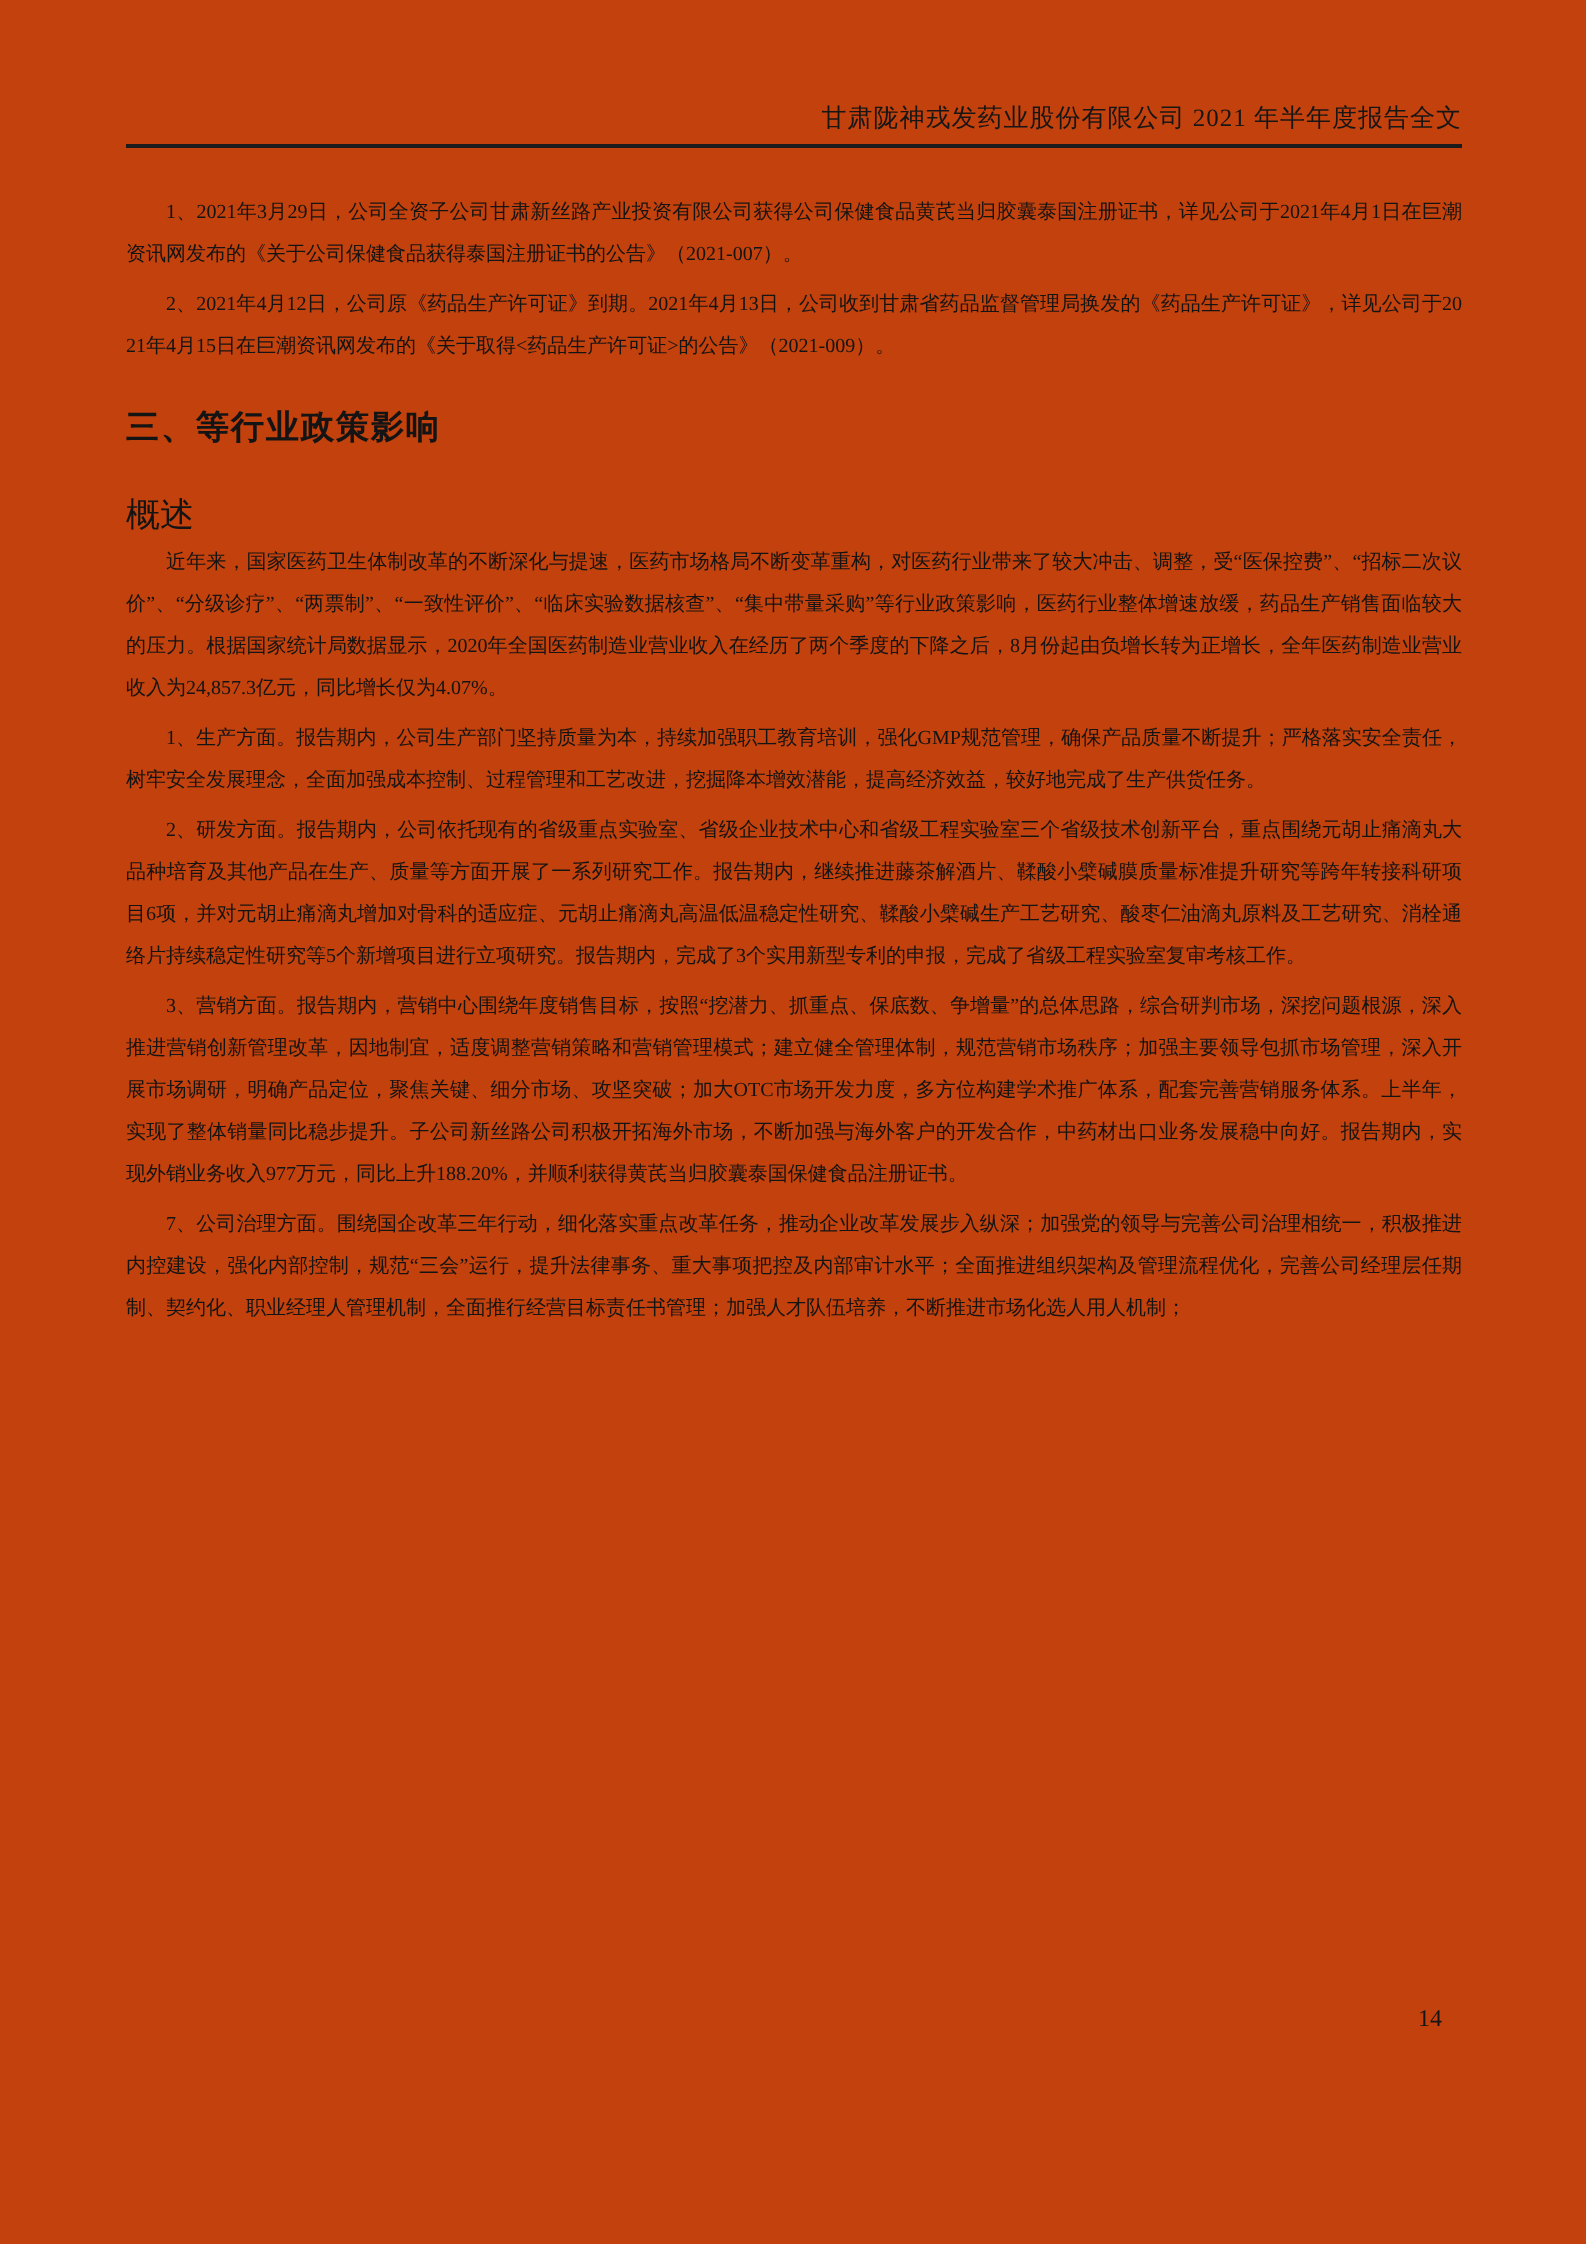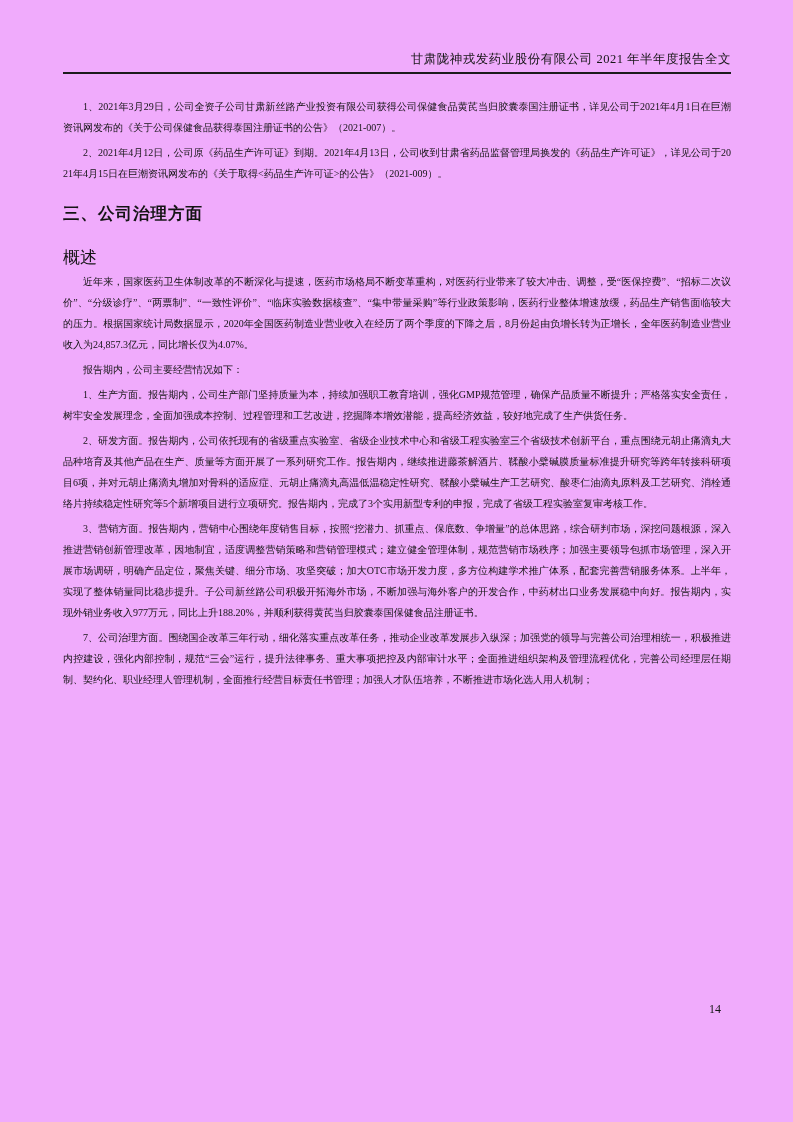--- a/index.html
+++ b/index.html
@@ -1,21 +1,21 @@
 <!DOCTYPE html>
 <html><head>
 <meta charset="utf-8">
 <style>
   html, body { margin: 0; padding: 0; background: #e8e8e8; }
   .sheet {
     position: relative;
     width: 793px;
     height: 1122px;
     margin: 0 auto;
-    background: #f0abfc;
+    background: #c2410c;
     font-family: "Liberation Serif", "DejaVu Serif", serif;
     color: #141414;
     overflow: hidden;
   }
   .content {
     position: absolute;
     left: 63px;
     right: 62px;
     top: 52px;
   }
@@ -72,26 +72,25 @@
 
     <header>
       <div class="header-title">甘肃陇神戎发药业股份有限公司 2021 年半年度报告全文</div>
       <hr class="header-rule">
     </header>
 
     <main class="body-text">
       <p class="para first">1、2021年3月29日，公司全资子公司甘肃新丝路产业投资有限公司获得公司保健食品黄芪当归胶囊泰国注册证书，详见公司于2021年4月1日在巨潮资讯网发布的《关于公司保健食品获得泰国注册证书的公告》（2021-007）。</p>
       <p class="para">2、2021年4月12日，公司原《药品生产许可证》到期。2021年4月13日，公司收到甘肃省药品监督管理局换发的《药品生产许可证》，详见公司于2021年4月15日在巨潮资讯网发布的《关于取得&lt;药品生产许可证&gt;的公告》（2021-009）。</p>
 
-      <h2 class="section-heading">三、公司治理方面</h2>
+      <h2 class="section-heading">三、等行业政策影响</h2>
 
       <div class="overview-label">概述</div>
 
       <p class="para after-label">近年来，国家医药卫生体制改革的不断深化与提速，医药市场格局不断变革重构，对医药行业带来了较大冲击、调整，受“医保控费”、“招标二次议价”、“分级诊疗”、“两票制”、“一致性评价”、“临床实验数据核查”、“集中带量采购”等行业政策影响，医药行业整体增速放缓，药品生产销售面临较大的压力。根据国家统计局数据显示，2020年全国医药制造业营业收入在经历了两个季度的下降之后，8月份起由负增长转为正增长，全年医药制造业营业收入为24,857.3亿元，同比增长仅为4.07%。</p>
-      <p class="para">报告期内，公司主要经营情况如下：</p>
       <p class="para">1、生产方面。报告期内，公司生产部门坚持质量为本，持续加强职工教育培训，强化GMP规范管理，确保产品质量不断提升；严格落实安全责任，树牢安全发展理念，全面加强成本控制、过程管理和工艺改进，挖掘降本增效潜能，提高经济效益，较好地完成了生产供货任务。</p>
       <p class="para">2、研发方面。报告期内，公司依托现有的省级重点实验室、省级企业技术中心和省级工程实验室三个省级技术创新平台，重点围绕元胡止痛滴丸大品种培育及其他产品在生产、质量等方面开展了一系列研究工作。报告期内，继续推进藤茶解酒片、鞣酸小檗碱膜质量标准提升研究等跨年转接科研项目6项，并对元胡止痛滴丸增加对骨科的适应症、元胡止痛滴丸高温低温稳定性研究、鞣酸小檗碱生产工艺研究、酸枣仁油滴丸原料及工艺研究、消栓通络片持续稳定性研究等5个新增项目进行立项研究。报告期内，完成了3个实用新型专利的申报，完成了省级工程实验室复审考核工作。</p>
       <p class="para">3、营销方面。报告期内，营销中心围绕年度销售目标，按照“挖潜力、抓重点、保底数、争增量”的总体思路，综合研判市场，深挖问题根源，深入推进营销创新管理改革，因地制宜，适度调整营销策略和营销管理模式；建立健全管理体制，规范营销市场秩序；加强主要领导包抓市场管理，深入开展市场调研，明确产品定位，聚焦关键、细分市场、攻坚突破；加大OTC市场开发力度，多方位构建学术推广体系，配套完善营销服务体系。上半年，实现了整体销量同比稳步提升。子公司新丝路公司积极开拓海外市场，不断加强与海外客户的开发合作，中药材出口业务发展稳中向好。报告期内，实现外销业务收入977万元，同比上升188.20%，并顺利获得黄芪当归胶囊泰国保健食品注册证书。</p>
       <p class="para">7、公司治理方面。围绕国企改革三年行动，细化落实重点改革任务，推动企业改革发展步入纵深；加强党的领导与完善公司治理相统一，积极推进内控建设，强化内部控制，规范“三会”运行，提升法律事务、重大事项把控及内部审计水平；全面推进组织架构及管理流程优化，完善公司经理层任期制、契约化、职业经理人管理机制，全面推行经营目标责任书管理；加强人才队伍培养，不断推进市场化选人用人机制；</p>
     </main>
   </div>
 
   <div class="page-number">14</div>
 </div>
 

